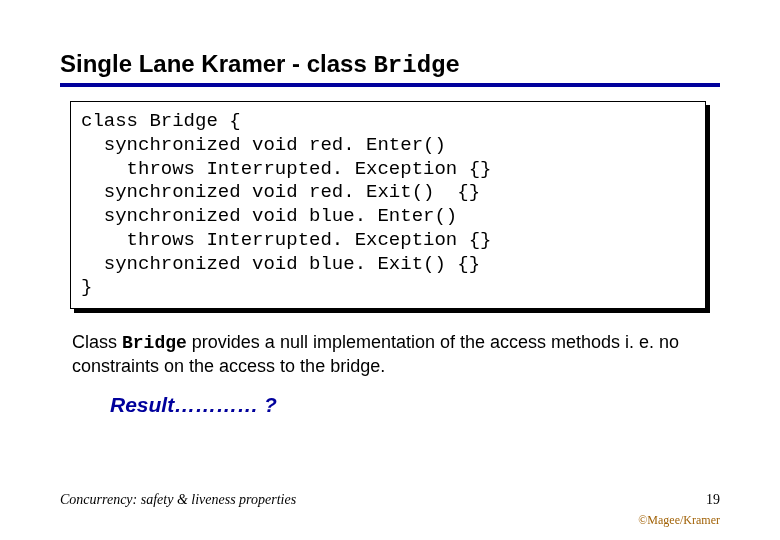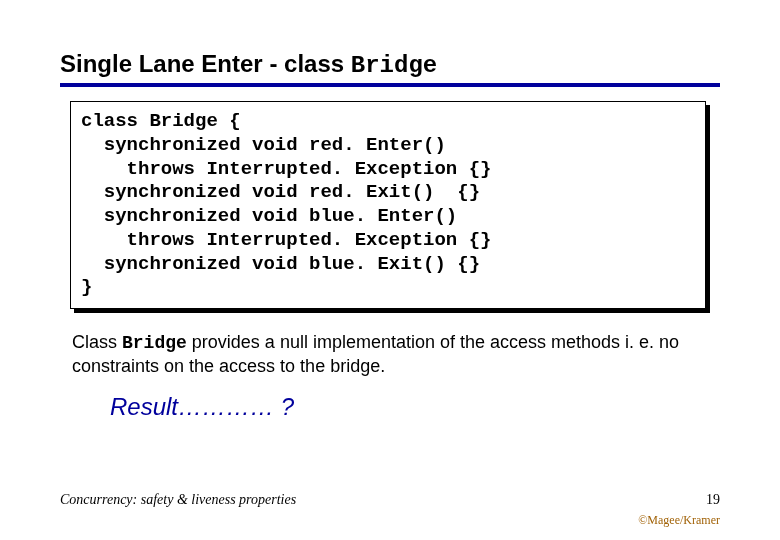--- a/index.html
+++ b/index.html
@@ -38,41 +38,41 @@
   }
   .code-box {
     background: #fff;
     border: 1.5px solid #000;
     position: relative;
     top: -4px;
     left: -4px;
     padding: 8px 10px 8px 10px;
     font-family: "Courier New", monospace;
     font-size: 19px;
-    font-weight: bold;
+    font-weight: normal;
     line-height: 1.25;
     white-space: pre;
     color: #000;
   }
   .body-text {
     font-family: "Comic Sans MS", "Comic Sans", cursive, sans-serif;
     font-size: 18px;
     line-height: 1.25;
     margin: 18px 12px 0 12px;
     color: #000;
   }
   .body-text .mono {
     font-family: "Courier New", monospace;
     font-weight: bold;
   }
   .result {
     font-family: "Comic Sans MS", "Comic Sans", cursive, sans-serif;
-    font-size: 24px;
+    font-size: 21px;
     font-style: italic;
-    font-weight: normal;
+    font-weight: bold;
     color: #00009c;
     margin: 16px 0 0 50px;
   }
   .footer {
     position: absolute;
     bottom: 32px;
     left: 60px;
     right: 60px;
     display: flex;
     justify-content: space-between;
@@ -96,21 +96,21 @@
     font-family: "Times New Roman", serif;
     color: #a16207;
   }
 </style>
 </head>
 <body>
 
 <div class="slide">
 
   <div class="title">
-    <span>Single Lane Enter - class </span><span class="mono">Bridge</span>
+    <span>Single Lane Kramer - class </span><span class="mono">Bridge</span>
   </div>
   <div class="title-underline"></div>
 
   <div class="code-shadow">
     <div class="code-box">class Bridge {
   synchronized void red. Enter()
     throws Interrupted. Exception {}
   synchronized void red. Exit()  {}
   synchronized void blue. Enter()
     throws Interrupted. Exception {}

